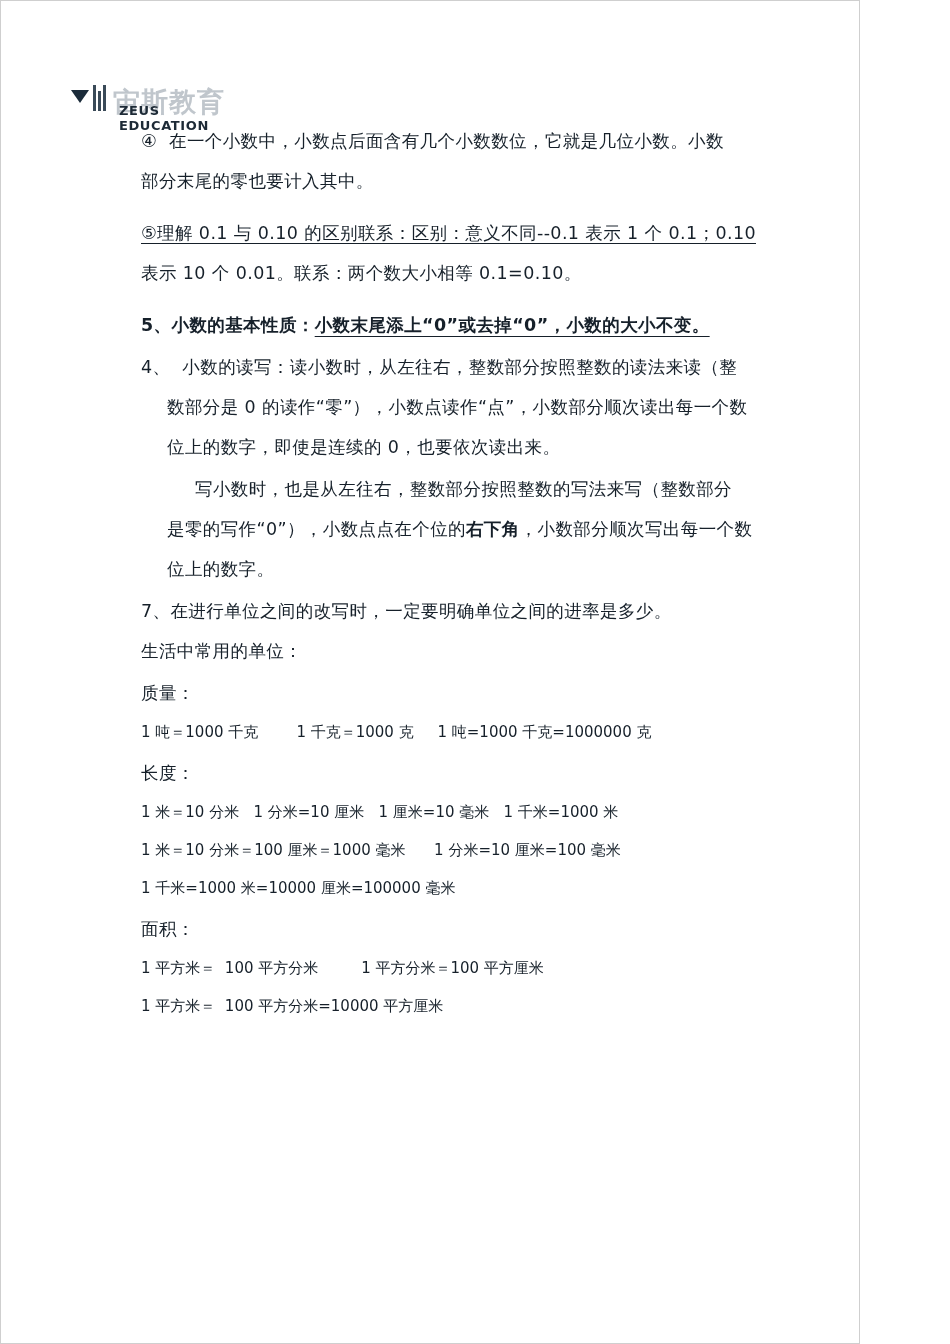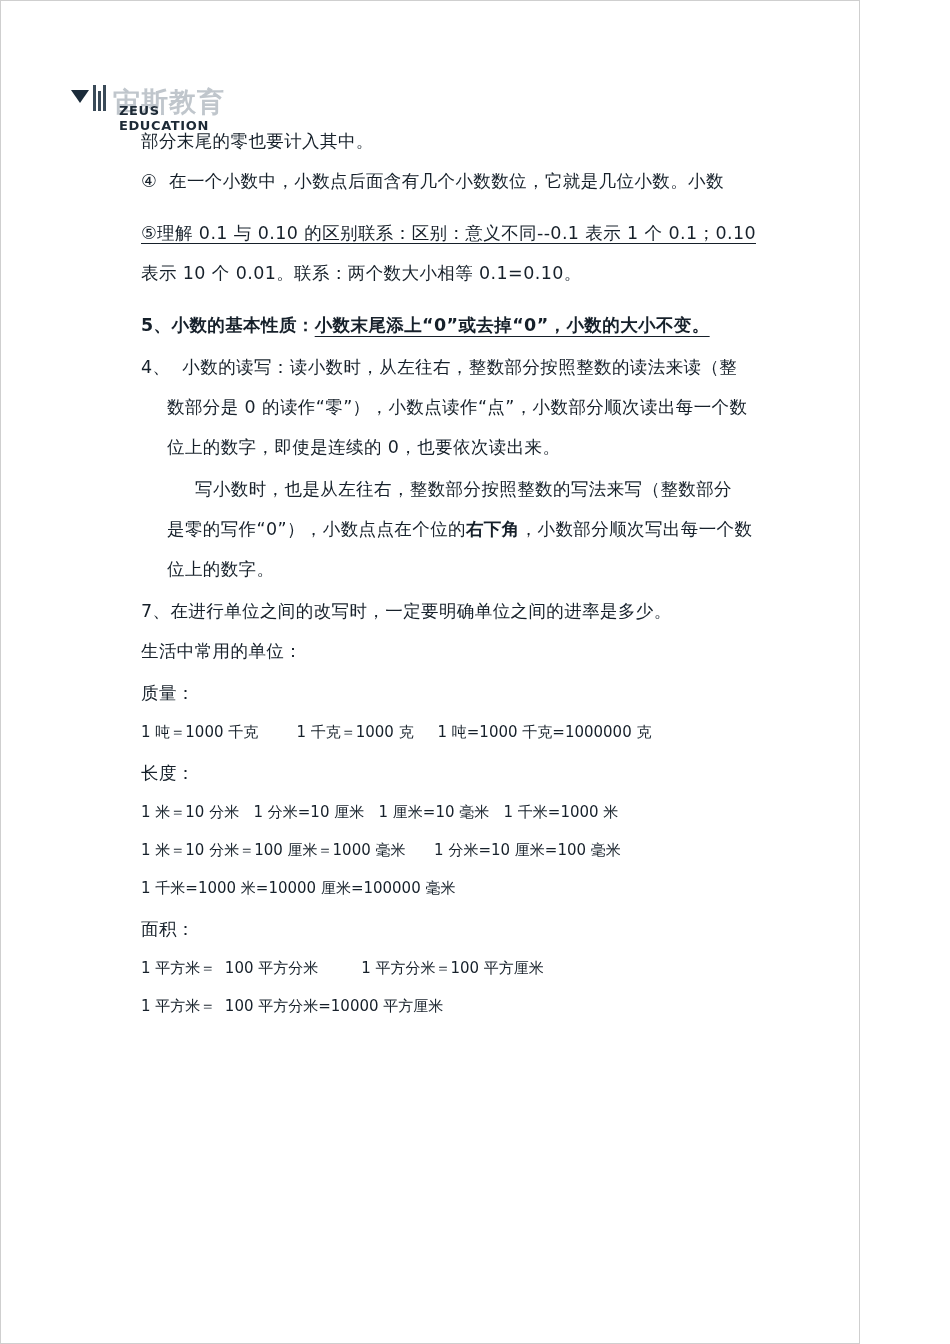--- a/index.html
+++ b/index.html
@@ -125,22 +125,22 @@
         <span></span>
         <span></span>
     </div>
     <div class="logo-cn">宙斯教育</div>
     <div class="logo-en">ZEUS EDUCATION</div>
   </div>
 
   <div class="content">
 
     <div class="para">
+      <div class="line">④  在一个小数中，小数点后面含有几个小数数位，它就是几位小数。小数</div>
       <div class="line">部分末尾的零也要计入其中。</div>
-      <div class="line">④  在一个小数中，小数点后面含有几个小数数位，它就是几位小数。小数</div>
     </div>
 
     <div class="gap-sm"></div>
 
     <div class="para">
       <div class="line underline">⑤理解 0.1 与 0.10 的区别联系：区别：意义不同--0.1 表示 1 个 0.1；0.10</div>
       <div class="line">表示 10 个 0.01。联系：两个数大小相等 0.1=0.10。</div>
     </div>
 
     <div class="gap-sm"></div>

